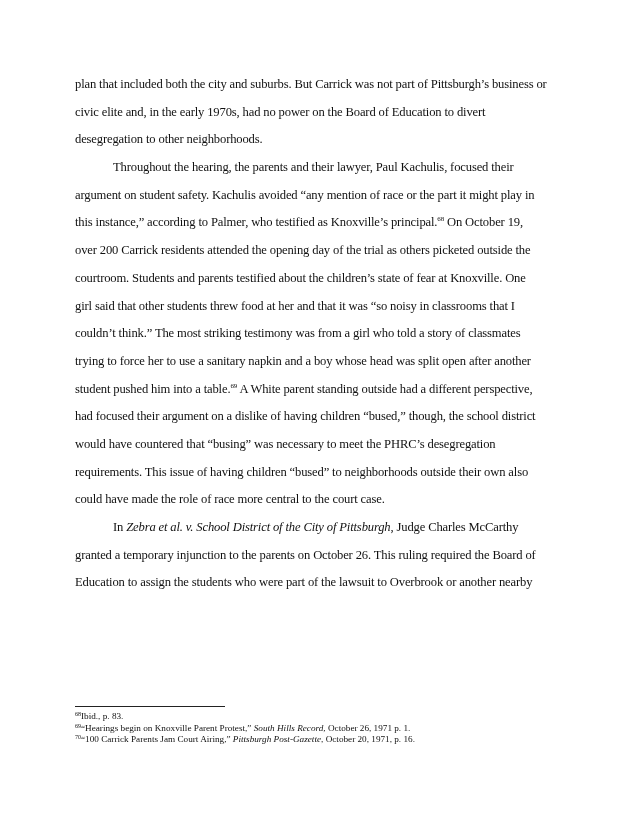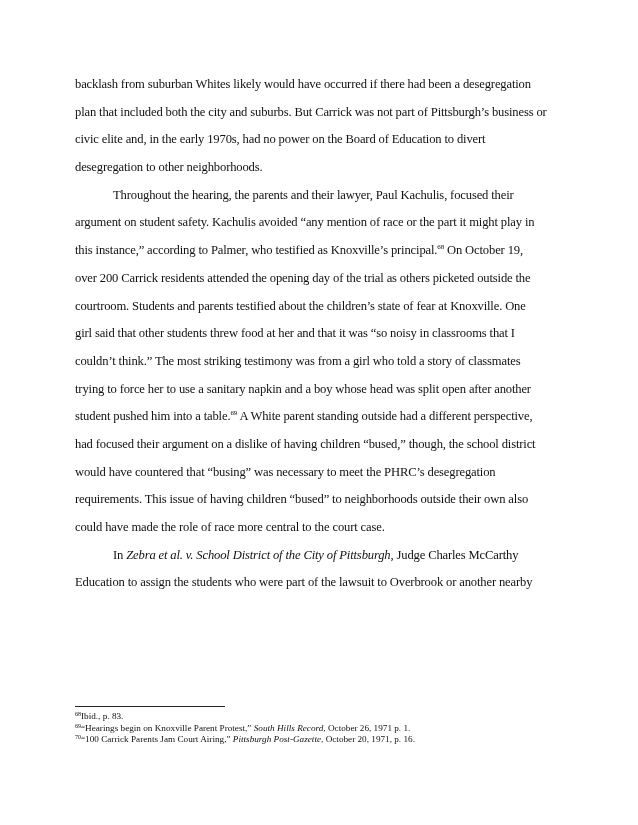--- a/index.html
+++ b/index.html
@@ -32,38 +32,38 @@
     .page-number {
       position: absolute; left: 0; width: 638px; top: 771px; text-align: center;
       font-size: 12.6px;
     }
   </style>
 </head>
 <body>
 
 <div class="page">
   <div class="body-text">
-    <span class="line">backlash from suburban Whites likely would have occurred if there had been a desegregation</span>
     <span class="line">plan that included both the city and suburbs.  But Carrick was not part of Pittsburgh’s business or</span>
     <span class="line">civic elite and, in the early 1970s, had no power on the Board of Education to divert</span>
     <span class="line">desegregation to other neighborhoods.</span>
     <span class="line indent">Throughout the hearing, the parents and their lawyer, Paul Kachulis, focused their</span>
     <span class="line">argument on student safety.  Kachulis avoided “any mention of race or the part it might play in</span>
     <span class="line"><span>this instance,” according to Palmer, who testified as Knoxville’s principal.</span><sup>68</sup><span>  On October 19,</span></span>
     <span class="line">over 200 Carrick residents attended the opening day of the trial as others picketed outside the</span>
     <span class="line">courtroom.  Students and parents testified about the children’s state of fear at Knoxville.  One</span>
     <span class="line">girl said that other students threw food at her and that it was “so noisy in classrooms that I</span>
     <span class="line">couldn’t think.”  The most striking testimony was from a girl who told a story of classmates</span>
     <span class="line">trying to force her to use a sanitary napkin and a boy whose head was split open after another</span>
     <span class="line"><span>student pushed him into a table.</span><sup>69</sup><span>  A White parent standing outside had a different perspective,</span></span>
     <span class="line">had focused their argument on a dislike of having children “bused,” though, the school district</span>
     <span class="line">would have countered that “busing” was necessary to meet the PHRC’s desegregation</span>
     <span class="line">requirements.  This issue of having children “bused” to neighborhoods outside their own also</span>
     <span class="line">could have made the role of race more central to the court case.</span>
     <span class="line indent"><span>In </span><em>Zebra et al. v. School District of the City of Pittsburgh</em><span>, Judge Charles McCarthy</span></span>
+    <span class="line">granted a temporary injunction to the parents on October 26.  This ruling required the Board of</span>
     <span class="line">Education to assign the students who were part of the lawsuit to Overbrook or another nearby</span>
   </div>
 
   <div class="fn-rule"></div>
 
   <div class="footnotes">
     <span class="fn"><sup>68</sup><span>Ibid., p. 83.</span></span>
     <span class="fn"><sup>69</sup><span>“Hearings begin on Knoxville Parent Protest,” </span><em>South Hills Record</em><span>, October 26, 1971 p. 1.</span></span>
     <span class="fn"><sup>70</sup><span>“100 Carrick Parents Jam Court Airing,” </span><em>Pittsburgh Post-Gazette</em><span>, October 20, 1971, p. 16.</span></span>
   </div>

